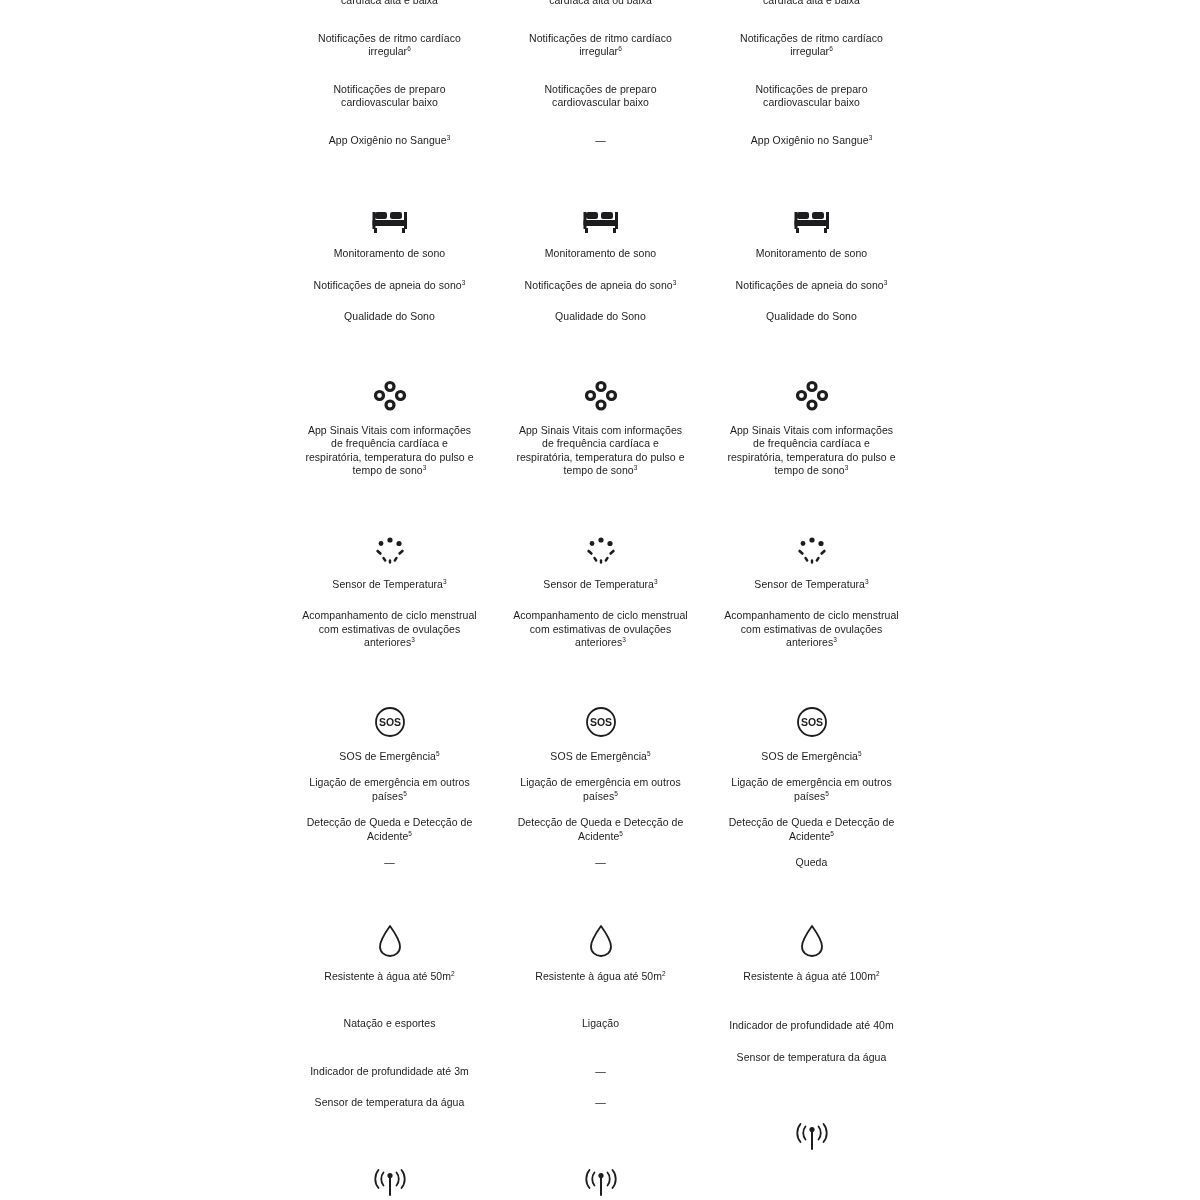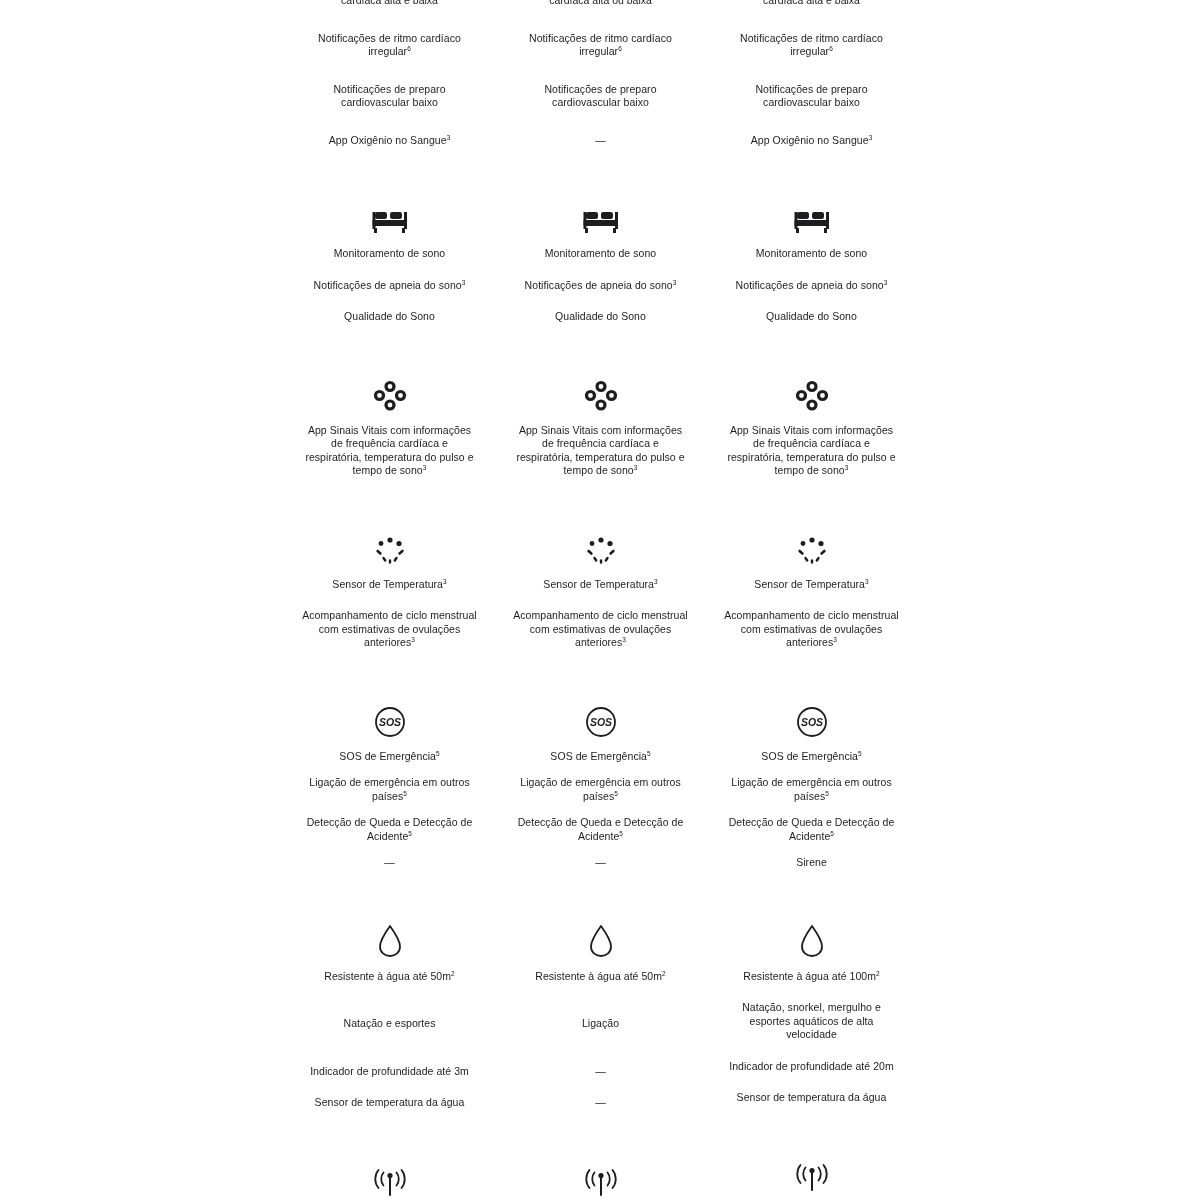--- a/index.html
+++ b/index.html
@@ -38,21 +38,20 @@
     flex-direction: column;
     align-items: center;
   }
 
   .icon-wrap {
     display: flex;
     align-items: flex-end;
     justify-content: flex-end;
     height: 44px;
     margin-bottom: 12px;
-    font-style: italic;
   }
   .icon-wrap svg { display: block; }
 
   .feat {
     font-size: 10.5px;
     line-height: 13.5px;
     letter-spacing: .005em;
     text-align: center;
     color: #1d1d1f;
     width: 175px;
@@ -433,36 +432,35 @@
             <circle cx="16" cy="16" r="14" fill="none" stroke="#1d1d1f" stroke-width="1.8"></circle>
             <text x="16" y="20.2" text-anchor="middle" font-family="Liberation Sans, sans-serif" font-size="10.5" font-weight="700" fill="#1d1d1f">SOS</text>
           </svg>
       </div>
       <div class="feat">SOS de Emergência<sup>5</sup></div>
       <div class="gap-sm"></div>
       <div class="feat">Ligação de emergência em outros países<sup>5</sup></div>
       <div class="gap-sm"></div>
       <div class="feat">Detecção de Queda e Detecção de Acidente<sup>5</sup></div>
       <div class="gap-sm"></div>
-      <div class="feat">Sirene</div>
+      <div class="feat">Queda</div>
     </div>
 
     <div class="gap-sec"></div>
 
     <div class="section">
       <div class="icon-wrap">
         <svg width="26" height="34" viewBox="0 0 26 34">
             <path d="M13 2 C13 2 3 16 3 22.5 C3 28.3 7.5 32 13 32 C18.5 32 23 28.3 23 22.5 C23 16 13 2 13 2 Z" fill="none" stroke="#1d1d1f" stroke-width="1.8" stroke-linejoin="round"></path>
           </svg>
       </div>
       <div class="feat">Resistente à água até 100m<sup>2</sup></div>
       <div class="gap-md"></div>
-      <div class="feat">Natação, snorkel, mergulho e esportes aquáticos de alta velocidade</div>
-      <div class="gap-md"></div>
-      <div class="feat">Indicador de profundidade até 20m</div>
+      <div class="gap-md"></div>
+      <div class="feat">Indicador de profundidade até 40m</div>
       <div class="gap-md"></div>
       <div class="feat">Sensor de temperatura da água</div>
     </div>
 
     <div class="gap-sec"></div>
 
     <div class="section">
       <div class="icon-wrap">
         <svg width="40" height="30" viewBox="0 0 40 30">
             <g fill="none" stroke="#1d1d1f" stroke-width="1.8" stroke-linecap="round">

